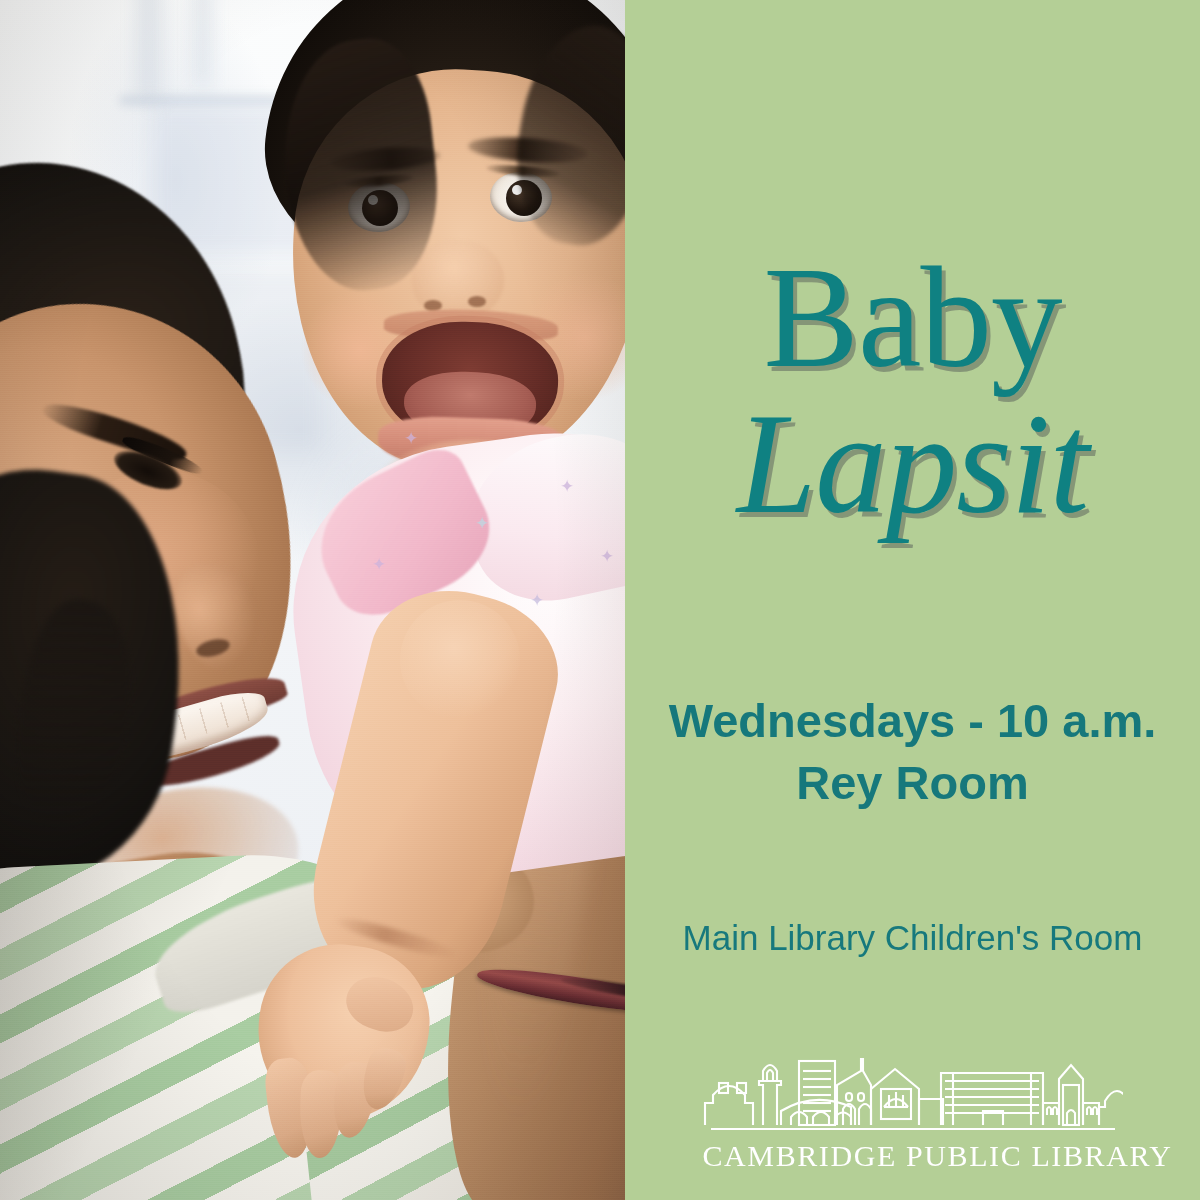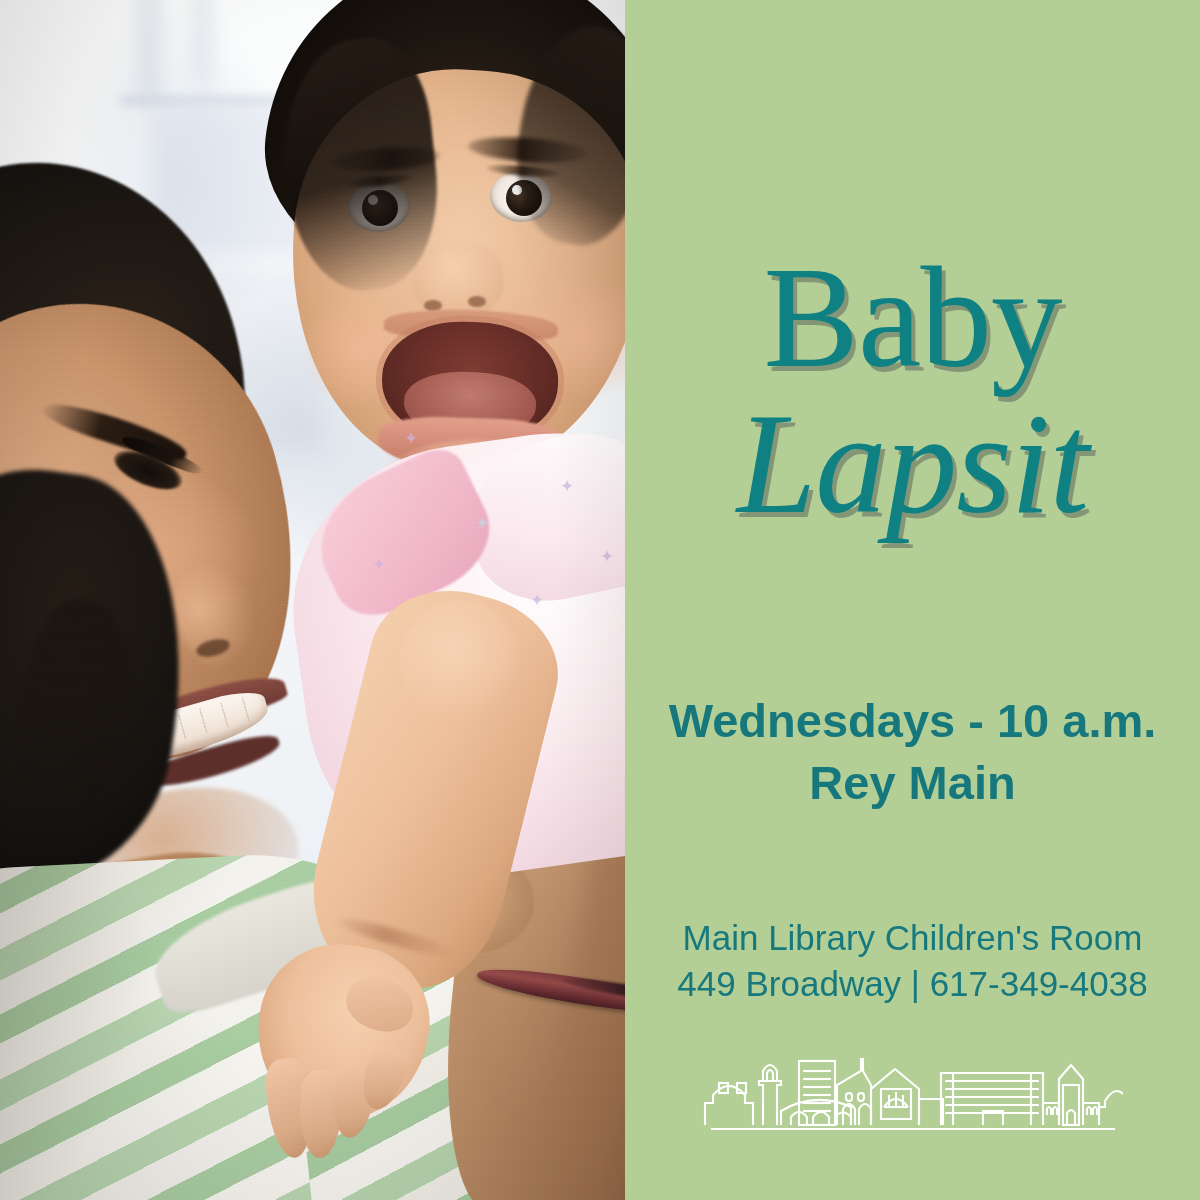--- a/index.html
+++ b/index.html
@@ -697,26 +697,25 @@
 
   <div class="info-panel">
 
     <div class="title-block">
       <div class="title-line">Baby</div>
       <div class="title-line second">Lapsit</div>
     </div>
 
     <div class="schedule-block">
       <div class="schedule-line">Wednesdays - 10 a.m.</div>
-      <div class="schedule-line">Rey Main</div>
+      <div class="schedule-line">Rey Room</div>
     </div>
 
     <div class="address-block">
       <div class="address-line">Main Library Children's Room</div>
-      <div class="address-line">449 Broadway | 617-349-4038</div>
     </div>
 
     <div class="logo-block">
       <svg class="skyline-svg" viewBox="0 0 420 72" fill="none" stroke="#ffffff" stroke-width="2.1" stroke-linejoin="miter" stroke-linecap="butt">
 
         <path d="M2 70 L2 48 L10 48 L10 40 Q26 22 42 40 L42 48 L50 48 L50 70"></path>
         <rect x="16" y="28" width="9" height="10"></rect>
         <rect x="34" y="28" width="9" height="10"></rect>
 
         <path d="M60 70 L60 30 L56 30 L56 26 L78 26 L78 30 L74 30 L74 70"></path>
@@ -770,16 +769,17 @@
         <rect x="360" y="30" width="16" height="40"></rect>
         <path d="M364 70 L364 58 Q368 52 372 58 L372 70"></path>
 
         <path d="M380 70 L380 48 L396 48 L396 70"></path>
         <path d="M384 60 L384 54 Q386 50 388 54 L388 60"></path>
         <path d="M390 60 L390 54 Q392 50 394 54 L394 60"></path>
 
         <path d="M396 70 L396 52 L402 52 L402 46 Q414 26 426 46 L426 52 L432 52 L432 70"></path>
       </svg>
       <div class="logo-rule"></div>
+      <div class="logo-wordmark">CAMBRIDGE PUBLIC LIBRARY</div>
     </div>
 
   </div>
 </div>
 
 </body></html>

